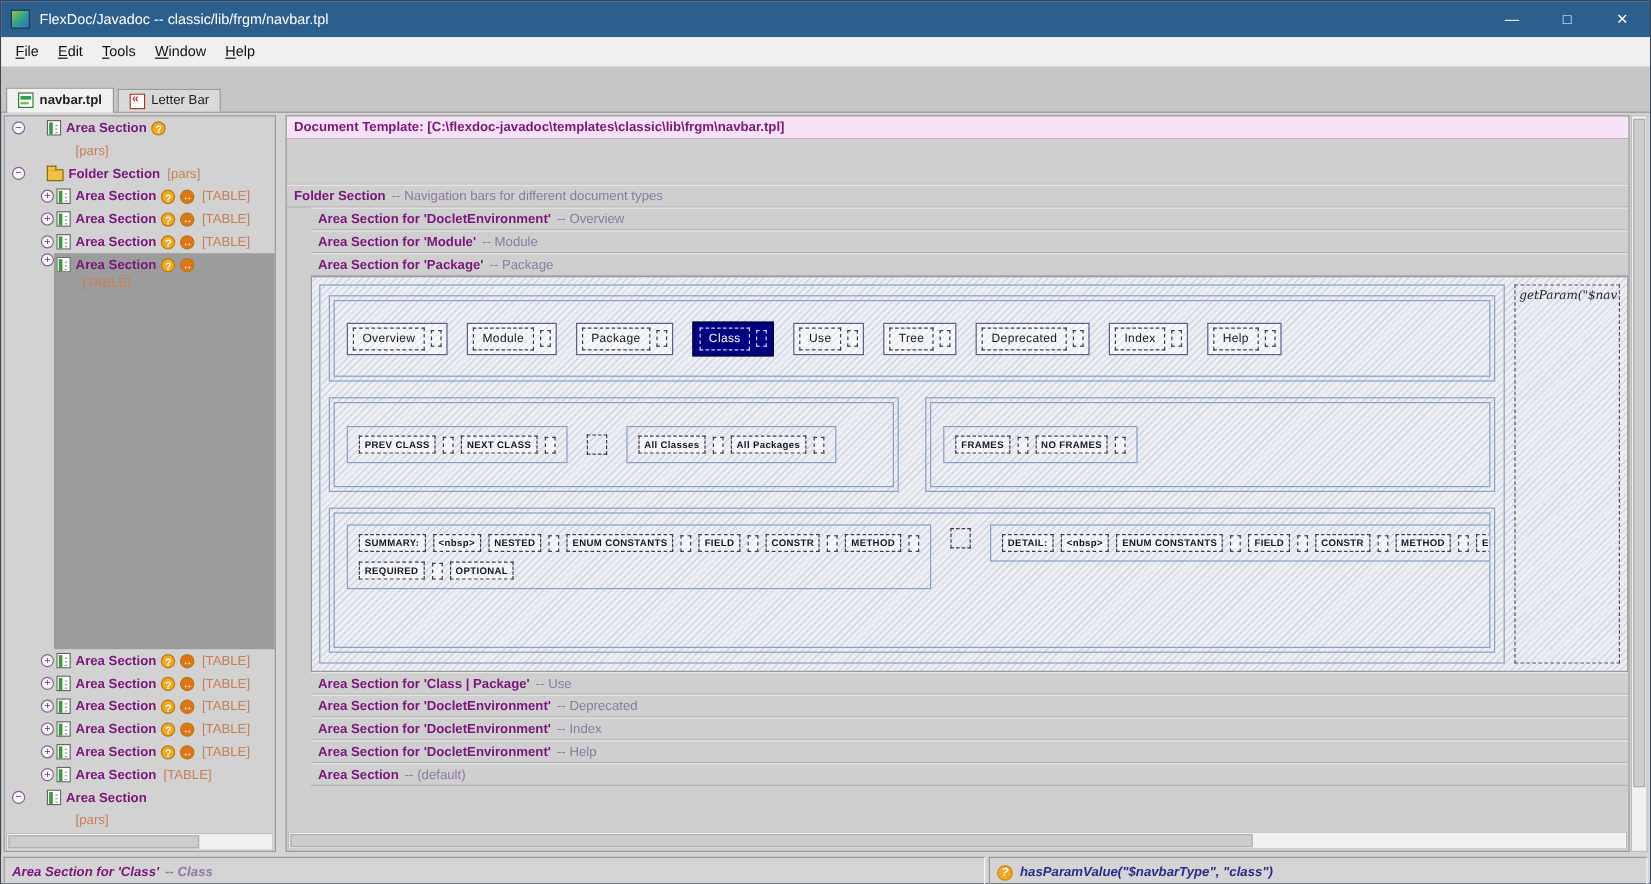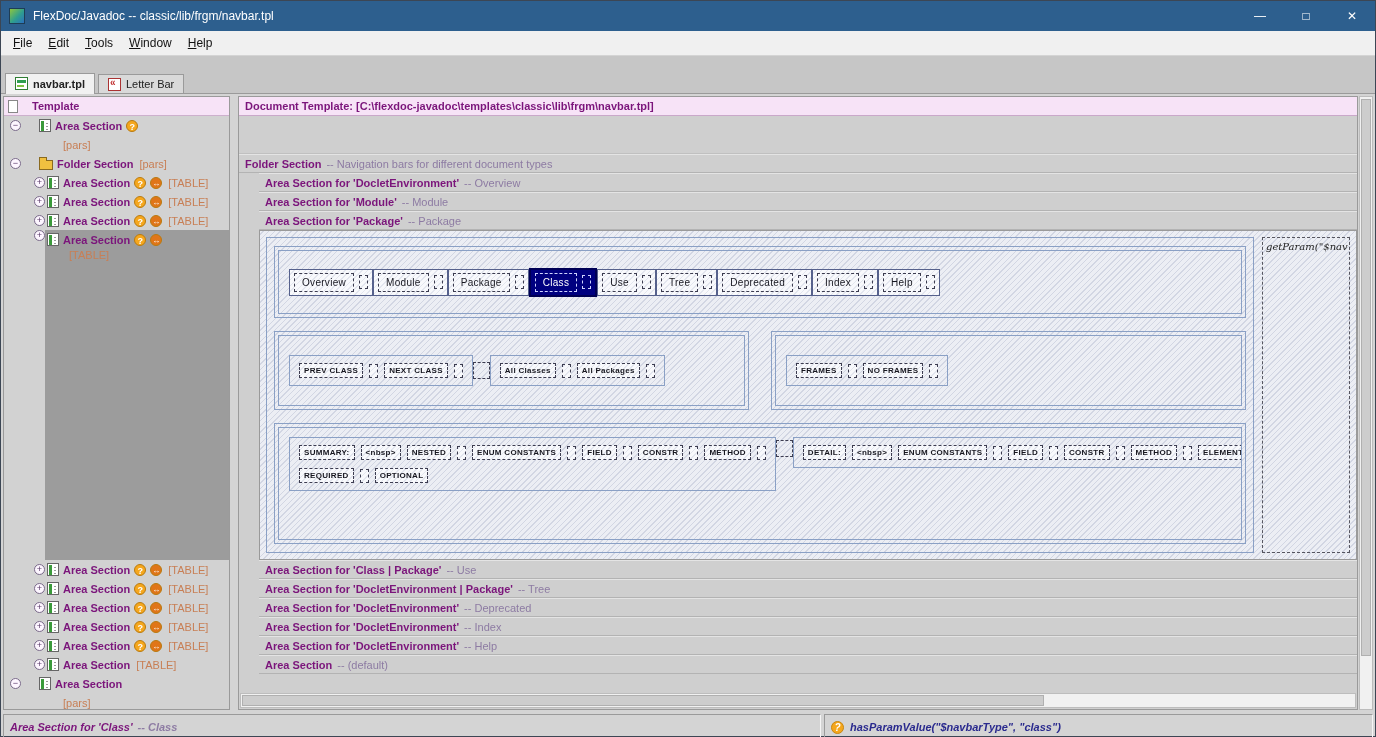--- a/index.html
+++ b/index.html
@@ -77,21 +77,21 @@
   .mannot { margin-left:5px; font-size:11px; font-weight:normal; color:#8d7ba3; }
   .children { margin-left:20px; display:flex; flex-direction:column; }
   .main-blank { flex:1; }
 
   
   .hz  { background-image:repeating-linear-gradient(315deg,#d2d6e3 0px,#d2d6e3 1px,#eceef4 1px,#eceef4 4px); }
   .hzl { background-image:repeating-linear-gradient(315deg,#e3e6ef 0px,#e3e6ef 1px,#f8f9fc 1px,#f8f9fc 4px); }
   .designer { height:330px; flex:0 0 auto; border:1px solid #9a9a9a; display:flex; padding:6px; gap:8px; }
   .dtable { flex:1; border:1px solid #8aa0c5; padding:8px 7px; display:flex; flex-direction:column; gap:13px; min-width:0; }
   .band { border:1px solid #8aa0c5; padding:3px; }
-  .band-in { border:1px solid #8aa0c5; height:100%; display:flex; align-items:center; padding:6px 10px; overflow:hidden; }
+  .band-in { border:1px solid #8aa0c5; height:100%; display:flex; align-items:center; gap:16px; padding:6px 10px; overflow:hidden; }
   .band-in.top { align-items:flex-start; padding-top:9px; }
   .b1 { height:74px; }
   .band2wrap { display:flex; gap:22px; }
   .band2wrap .band { flex:1; height:79px; min-width:0; }
   .b3 { height:124px; }
   .navbtn { border:1px solid #56618c; padding:3px 4px; display:flex; align-items:center; gap:5px; flex:0 0 auto; }
   .navbtn .chip { font-size:10px; font-weight:normal; padding:3px 7px; }
   .navbtn.selnav { background:#000080; border:2px solid #000055; }
   .navbtn.selnav .chip { background:#000080; color:#fff; border-color:#cfd4ff; background-image:none; }
   .navbtn.selnav .subchip { background:#000080; border-color:#cfd4ff; background-image:none; }
@@ -148,24 +148,20 @@
       </div>
       <div class="tab">
         <span class="tab-icon red"></span>
         <span class="tab-label">Letter Bar</span>
       </div>
     </div>
 
   <div class="content">
 
     <div class="tree-panel">
-      <div class="tree-header">
-        <span class="th-icon"></span>
-        <span class="th-label">Template</span>
-      </div>
       <div id="tree-rows">
           <div class="trow ind0">
             <span class="toggle">−</span>
             <div class="tcontent">
               <div class="tline">
                 <span class="nicon doc"></span>
                 <span class="tlabel">Area Section</span>
                 <span class="badge help">?</span>
               </div>
             </div>
@@ -472,24 +468,20 @@
             <span>getParam("$nav</span>
           </div>
         </div>
 
         <div id="bars-after">
             <div class="mbar">
               <span class="mtitle">Area Section for 'Class | Package'</span>
               <span class="mannot">-- Use</span>
             </div>
             <div class="mbar">
-              <span class="mtitle">Area Section for 'DocletEnvironment | Package'</span>
-              <span class="mannot">-- Tree</span>
-            </div>
-            <div class="mbar">
               <span class="mtitle">Area Section for 'DocletEnvironment'</span>
               <span class="mannot">-- Deprecated</span>
             </div>
             <div class="mbar">
               <span class="mtitle">Area Section for 'DocletEnvironment'</span>
               <span class="mannot">-- Index</span>
             </div>
             <div class="mbar">
               <span class="mtitle">Area Section for 'DocletEnvironment'</span>
               <span class="mannot">-- Help</span>

